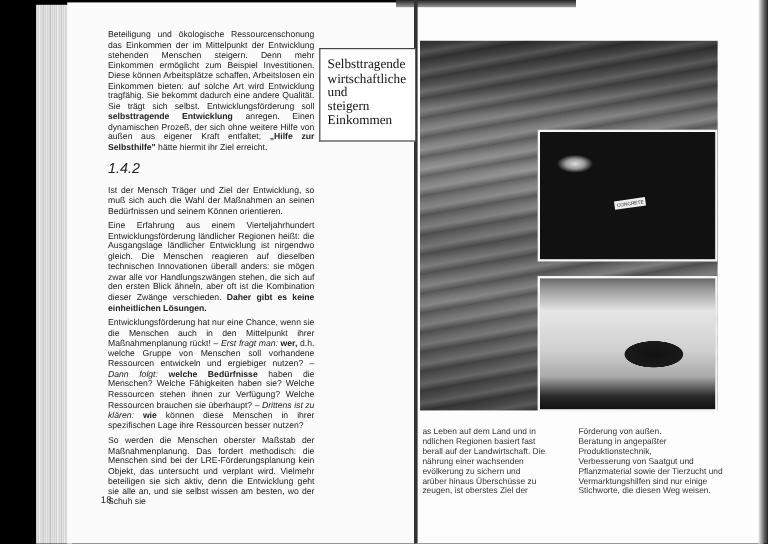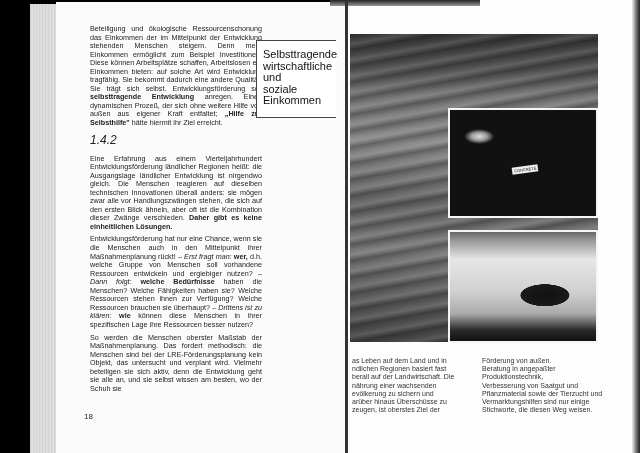--- a/index.html
+++ b/index.html
@@ -15,21 +15,21 @@
   .top-shadow { position:absolute; left:330px; top:0; width:150px; height:6px; background:linear-gradient(#222,#999); }
 
   .col { position:absolute; left:90px; top:25px; width:172px; font-size:7.2px; line-height:8.55px; color:#222; text-align:justify; }
   .col p { margin:0 0 4px 0; }
   .col b { font-weight:bold; }
   .col i { }
   .heading { font-size:12px; line-height:13px; font-style:italic; color:#222; margin:6px 0 8px 0 !important; display:flex; text-align:left; }
   .heading .num { width:36px; flex:none; }
   .page-number { position:absolute; left:84px; top:412px; font-size:8px; color:#222; }
 
-  .sidebox { position:absolute; left:256px; top:40px; width:80px; height:78px; border:1px solid #444; border-right:none; background:#fff; font-size:11px; line-height:11.5px; color:#111; padding:8px 0 0 6px; box-sizing:border-box; }
+  .sidebox { position:absolute; left:266px; top:40px; width:80px; height:78px; border:1px solid #444; border-right:none; background:#fff; font-size:11px; line-height:11.5px; color:#111; padding:8px 0 0 6px; box-sizing:border-box;font-family:Liberation Serif, serif; }
 
   .photo-bg { position:absolute; left:350px; top:34px; width:248px; height:308px;
     background:
       repeating-linear-gradient(170deg, rgba(0,0,0,0.25) 0px, rgba(0,0,0,0) 6px, rgba(255,255,255,0.1) 10px, rgba(0,0,0,0.3) 16px),
       linear-gradient(180deg,#3a3a3a 0%,#555 12%,#777 20%,#8a8a8a 35%,#666 55%,#7a7a7a 70%,#5a5a5a 88%,#444 100%); }
   .photo-inset1 { position:absolute; left:448px; top:108px; width:150px; height:110px; border:2px solid #f5f5f5; box-sizing:border-box;
     background:
       radial-gradient(ellipse 20px 10px at 20% 25%, #ddd 0%, #999 40%, #111 75%),
       radial-gradient(ellipse 22px 12px at 55% 55%, #eee 0%, #888 45%, #0d0d0d 80%),
       radial-gradient(ellipse 18px 10px at 82% 30%, #ccc 0%, #777 40%, #111 80%),
@@ -55,31 +55,32 @@
   <div class="right-page"></div>
   <div class="top-shadow"></div>
   <div class="gutter"></div>
   <div class="right-edge"></div>
 
   <div class="col" id="left-col">
       <p><span>Beteiligung und ökologische Ressourcenschonung das Einkommen der im Mittelpunkt der Entwicklung stehenden Menschen steigern. Denn mehr Einkommen ermöglicht zum Beispiel Investitionen. Diese können Arbeitsplätze schaffen, Arbeitslosen ein Einkommen bieten: auf solche Art wird Entwicklung tragfähig. Sie bekommt dadurch eine andere Qualität. Sie trägt sich selbst. Entwicklungsförderung soll </span><b>selbsttragende Entwicklung</b><span> anregen. Einen dynamischen Prozeß, der sich ohne weitere Hilfe von außen aus eigener Kraft entfaltet; </span><b>„Hilfe zur Selbsthilfe"</b><span> hätte hiermit ihr Ziel erreicht.</span></p>
       <p class="heading">
         <span class="num">1.4.2</span>
       </p>
+      <p><span>Ist der Mensch Träger und Ziel der Entwicklung, so muß sich auch die Wahl der Maßnahmen an seinen Bedürfnissen und seinem Können orientieren.</span></p>
       <p><span>Eine Erfahrung aus einem Vierteljahrhundert Entwicklungsförderung ländlicher Regionen heißt: die Ausgangslage ländlicher Entwicklung ist nirgendwo gleich. Die Menschen reagieren auf dieselben technischen Innovationen überall anders: sie mögen zwar alle vor Handlungszwängen stehen, die sich auf den ersten Blick ähneln, aber oft ist die Kombination dieser Zwänge verschieden. </span><b>Daher gibt es keine einheitlichen Lösungen.</b></p>
       <p><span>Entwicklungsförderung hat nur eine Chance, wenn sie die Menschen auch in den Mittelpunkt ihrer Maßnahmenplanung rückt! – </span><i>Erst fragt man:</i><b> wer,</b><span> d.h. welche Gruppe von Menschen soll vorhandene Ressourcen entwickeln und ergiebiger nutzen? – </span><i>Dann folgt:</i><b> welche Bedürfnisse</b><span> haben die Menschen? Welche Fähigkeiten haben sie? Welche Ressourcen stehen ihnen zur Verfügung? Welche Ressourcen brauchen sie überhaupt? – </span><i>Drittens ist zu klären:</i><b> wie</b><span> können diese Menschen in ihrer spezifischen Lage ihre Ressourcen besser nutzen?</span></p>
       <p><span>So werden die Menschen oberster Maßstab der Maßnahmenplanung. Das fordert methodisch: die Menschen sind bei der LRE-Förderungsplanung kein Objekt, das untersucht und verplant wird. Vielmehr beteiligen sie sich aktiv, denn die Entwicklung geht sie alle an, und sie selbst wissen am besten, wo der Schuh sie</span></p>
     </div>
   <div class="page-number">18</div>
 
   <div class="sidebox">
     <div>Selbsttragende</div>
     <div>wirtschaftliche</div>
     <div>und</div>
-    <div>soziale</div>
+    <div>steigern</div>
     <div>Einkommen</div>
   </div>
 
   <div class="photo-bg"></div>
   <div class="photo-inset1">
     <span class="label-tag" style="left:62px;top:56px;">CONCRETE</span>
   </div>
   <div class="photo-inset2"></div>
 
   <div class="cap-left">

